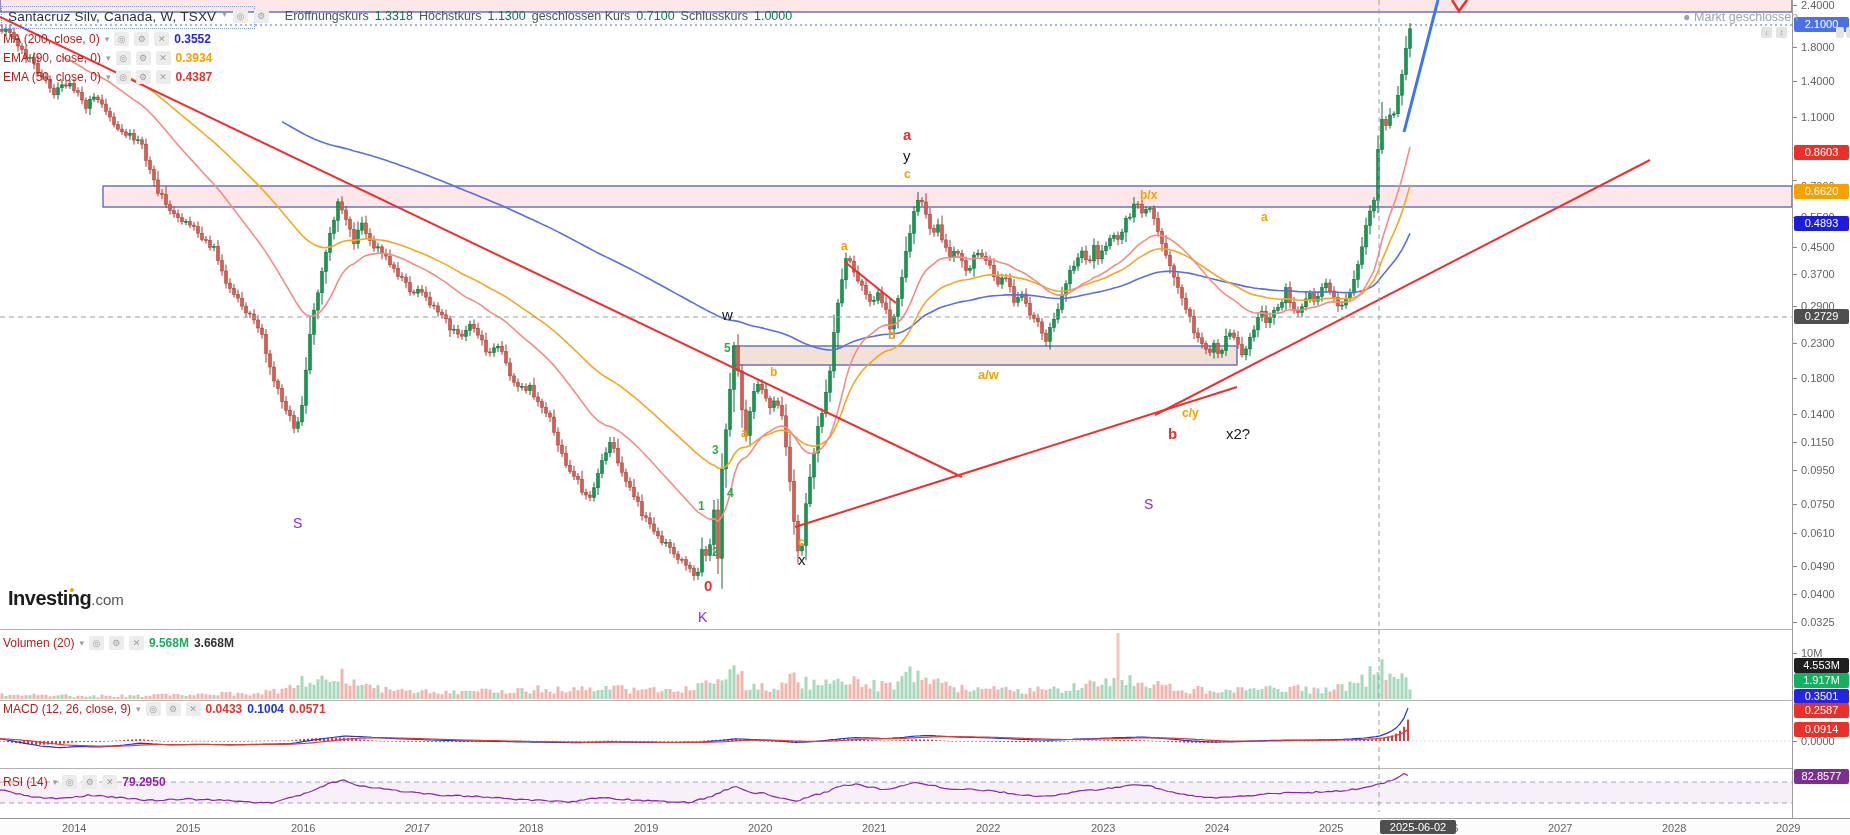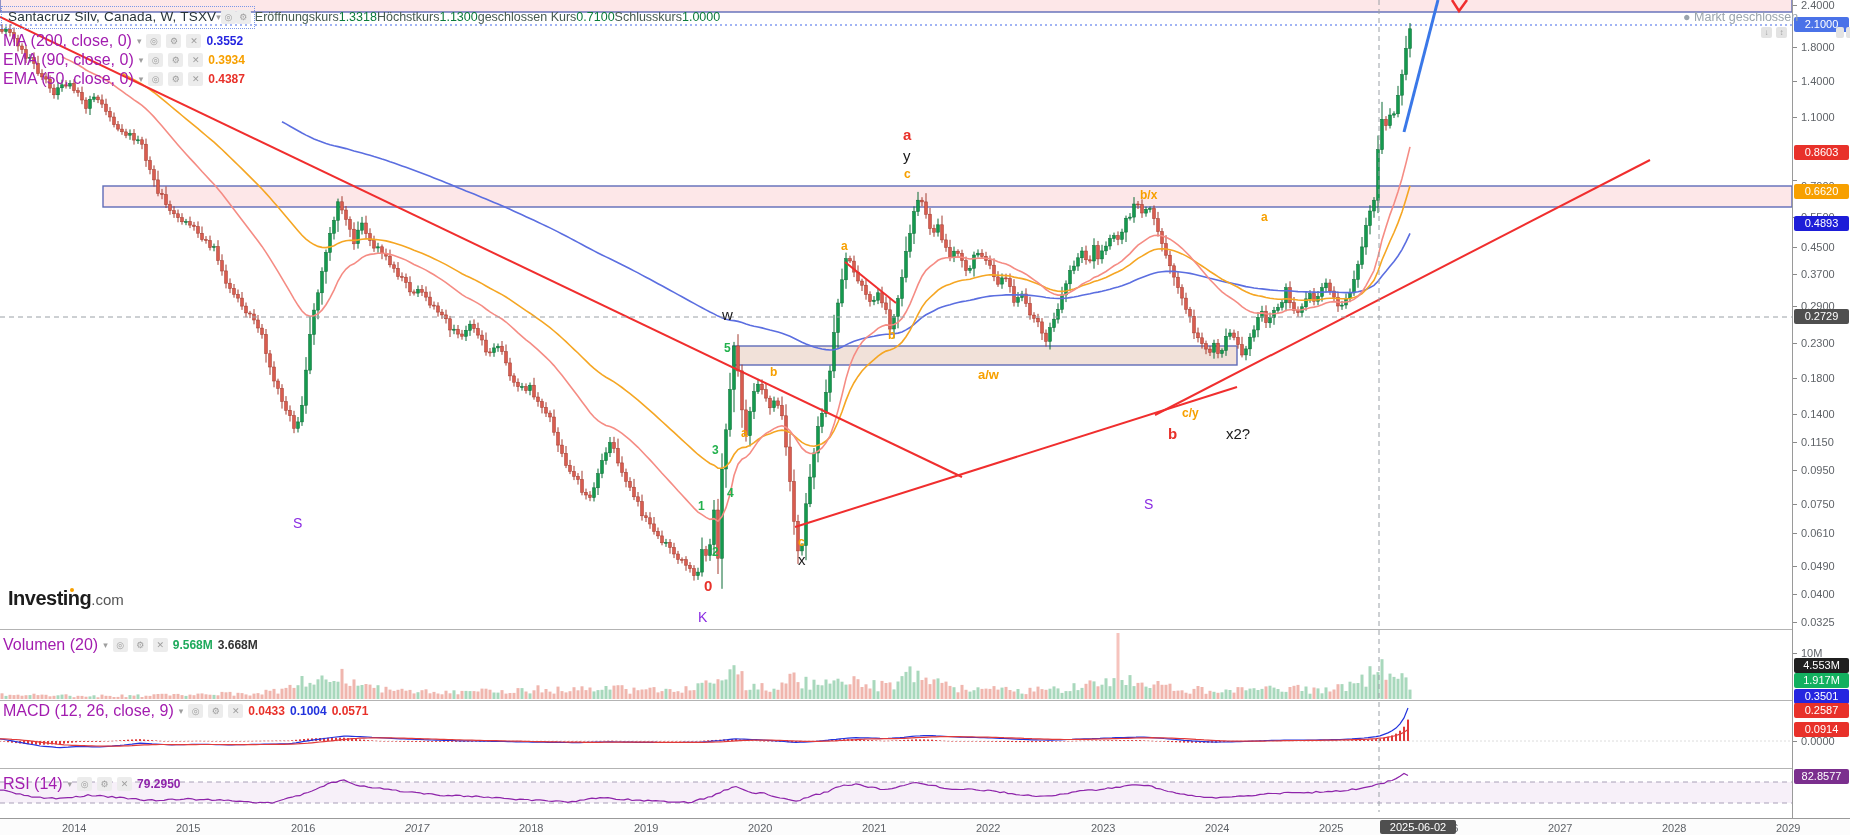--- a/index.html
+++ b/index.html
@@ -1,30 +1,30 @@
 <!DOCTYPE html>
 <html><head>
 <meta charset="utf-8">
 <style>
   html,body{margin:0;padding:0;background:#fff;}
   #stage{position:relative;width:1850px;height:835px;background:#fff;overflow:hidden;
          font-family:"Liberation Sans",sans-serif;-webkit-font-smoothing:antialiased;}
   #chart-svg{position:absolute;left:0;top:0;z-index:1;}
   
-  #hdr{position:absolute;left:8px;top:9px;z-index:5;display:flex;align-items:center;white-space:nowrap;}
+  #hdr{position:absolute;left:8px;top:9px;z-index:5;display:flex;gap:6px;white-space:nowrap;}
   #symbol{font-size:13.5px;color:#263238;letter-spacing:.2px;}
   .caret{color:#9e9e9e;font-size:9px;cursor:pointer;}
   .ibtn{display:inline-block;width:15px;height:14px;background:#ececec;border-radius:2px;color:#9e9e9e;
         font-size:9px;line-height:14px;text-align:center;cursor:pointer;}
   .ohlc-lab{font-size:12.5px;color:#455a50;}
   .ohlc-val{font-size:12.5px;color:#0c7a3b;}
   #sel-box{position:absolute;left:1px;top:6px;width:252px;height:21px;border:1px dotted #7a97e8;z-index:4;}
   
   .ind-row{position:absolute;left:3px;z-index:5;display:flex;align-items:center;gap:5px;white-space:nowrap;}
-  .ind-label{font-size:16px;color:#a21caf;}
+  .ind-label{font-size:12px;color:#b91c1c;}
   .val{font-size:12px;}
   
   #mkt{position:absolute;top:10px;left:1683px;z-index:5;font-size:12.5px;color:#9aa4ac;}
   #scroll-btns{position:absolute;top:27px;left:1761px;z-index:5;display:flex;gap:4px;}
   .sbtn{width:11px;height:11px;background:#e3e3e3;border-radius:2px;color:#9e9e9e;font-size:8px;
         line-height:11px;text-align:center;cursor:pointer;}
   
   #price-axis{position:absolute;left:1792px;top:0;width:58px;height:818px;background:#fff;
               border-left:1px solid #9a9a9a;z-index:3;}
   .tick{position:absolute;left:8px;font-size:11px;color:#5f6368;}

